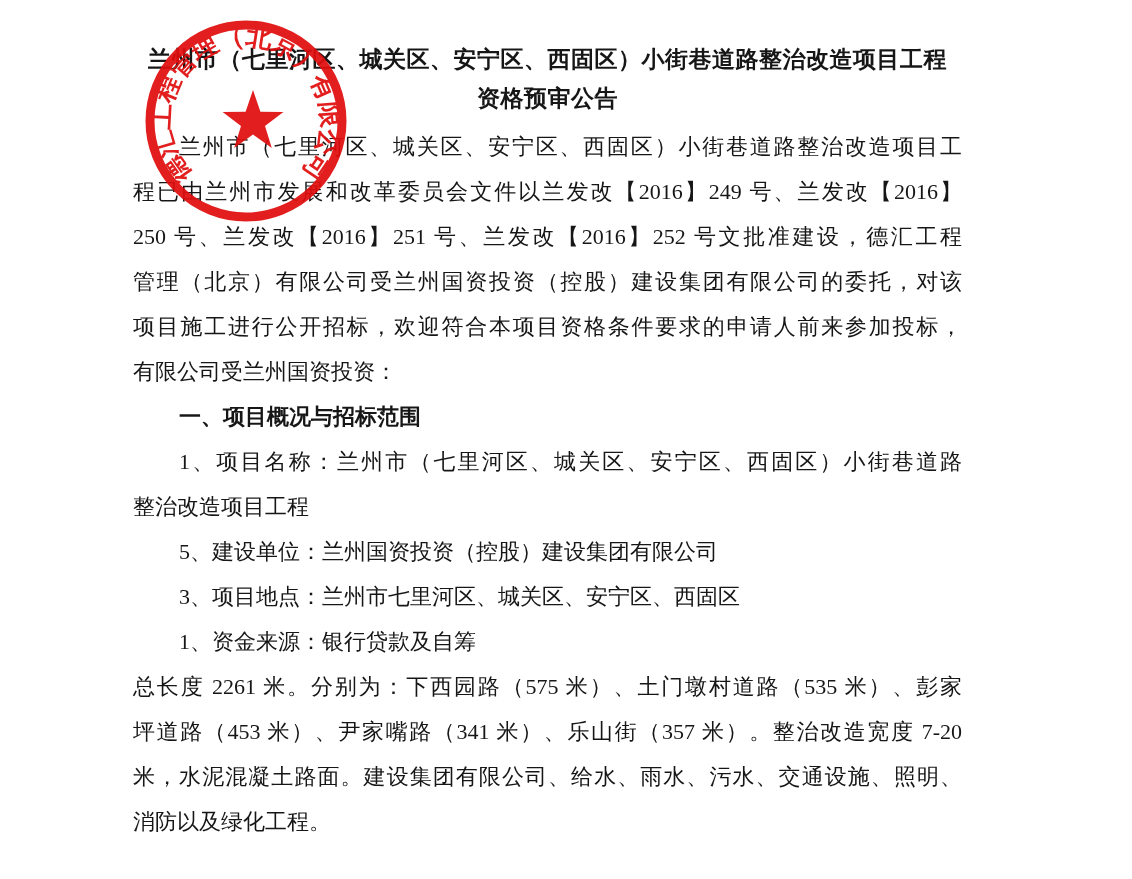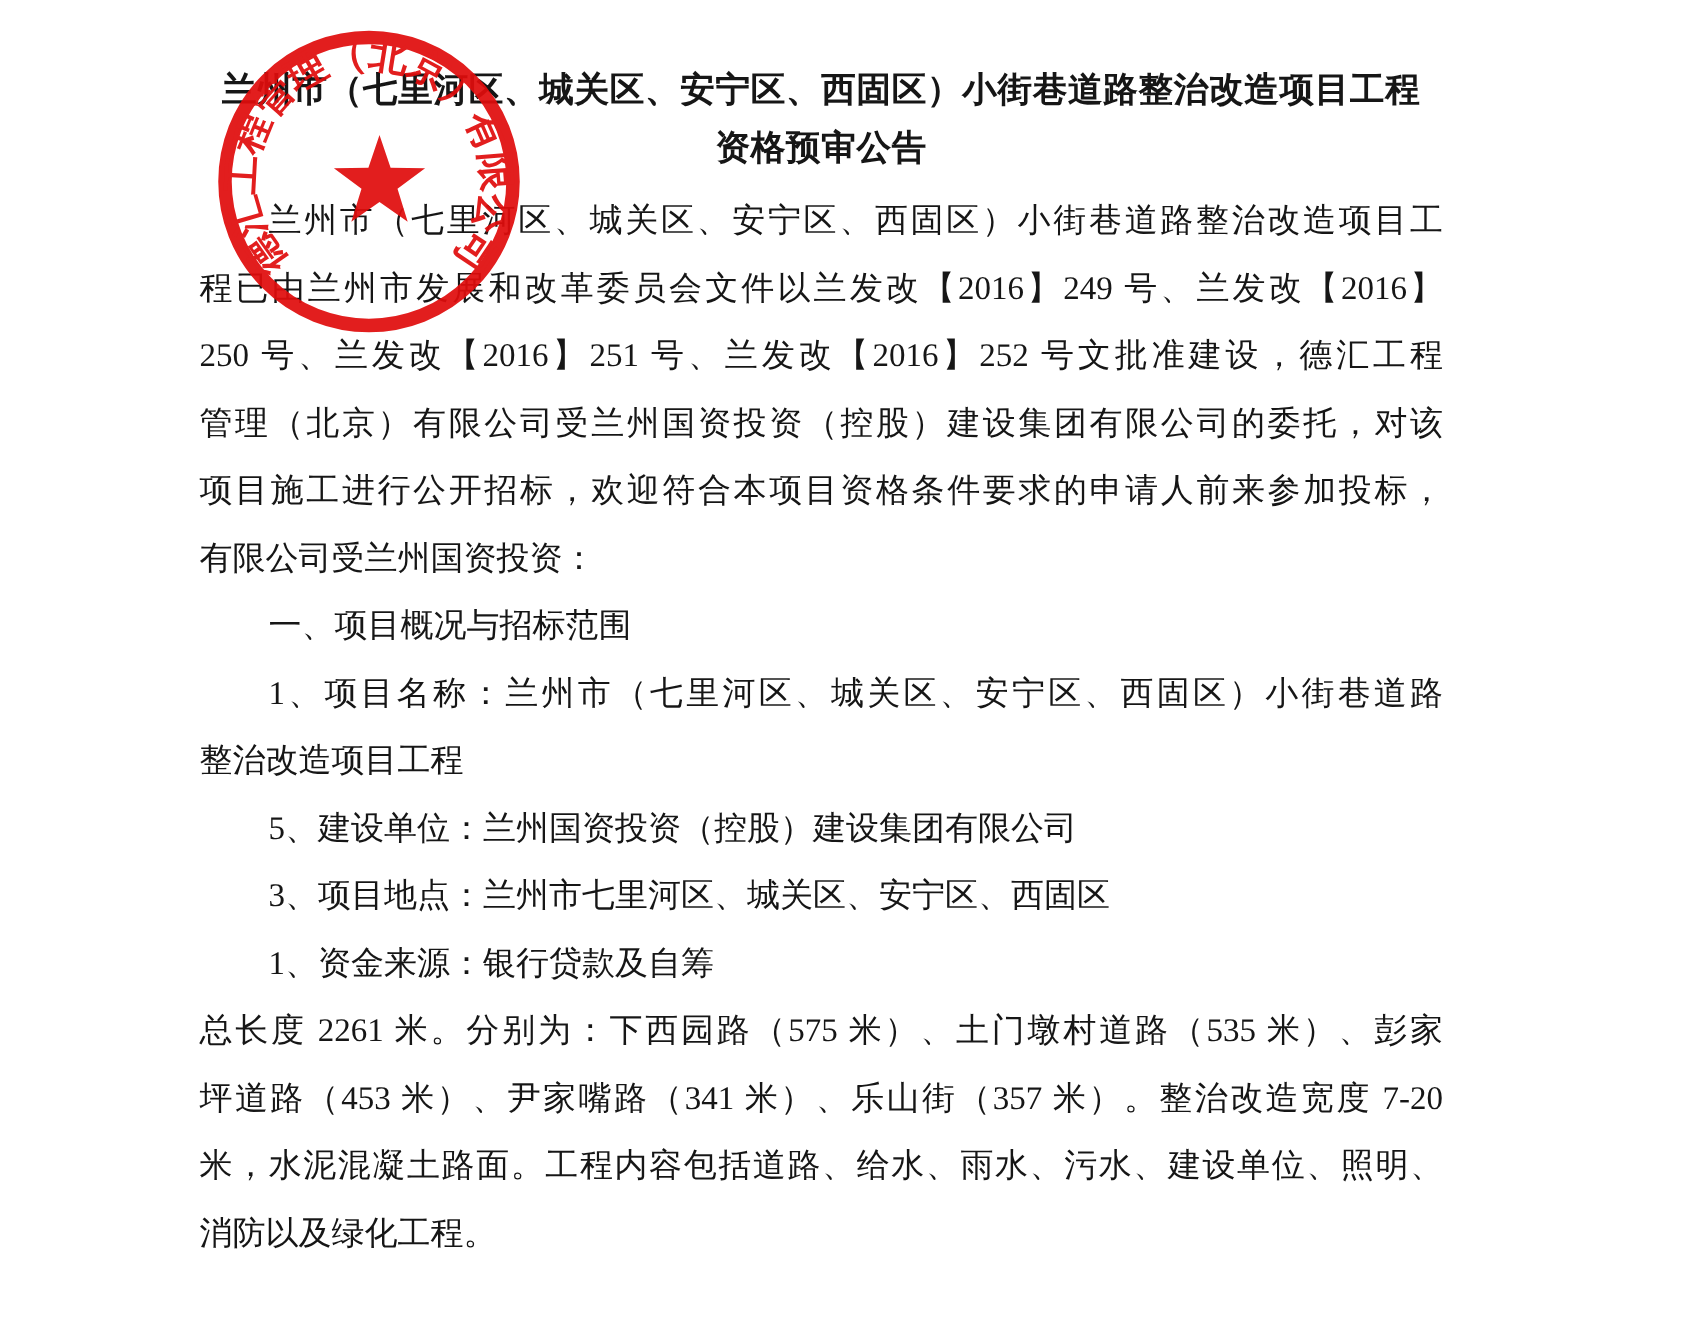--- a/index.html
+++ b/index.html
@@ -34,21 +34,21 @@
     font-size: 22px;
     line-height: 45px;
   }
   .line { white-space: nowrap; }
   .line.fill {
     white-space: normal;
     text-align: justify;
     text-align-last: justify;
   }
   .line.indent { text-indent: 46px; }
-  .line.bold { font-weight: normal; }
+  .line.bold { font-weight: bold; }
   .stamp {
     position: absolute;
     left: 136px;
     top: 11px;
     width: 220px;
     height: 220px;
     opacity: 0.93;
   }
   .stamp text {
     font-family: "Liberation Serif", "DejaVu Serif", serif;
@@ -73,21 +73,21 @@
       <div class="line fill">项目施工进行公开招标，欢迎符合本项目资格条件要求的申请人前来参加投标，</div>
       <div class="line">有限公司受兰州国资投资：</div>
       <div class="line indent bold">一、项目概况与招标范围</div>
       <div class="line indent fill">1、项目名称：兰州市（七里河区、城关区、安宁区、西固区）小街巷道路</div>
       <div class="line">整治改造项目工程</div>
       <div class="line indent">5、建设单位：兰州国资投资（控股）建设集团有限公司</div>
       <div class="line indent">3、项目地点：兰州市七里河区、城关区、安宁区、西固区</div>
       <div class="line indent">1、资金来源：银行贷款及自筹</div>
       <div class="line fill">总长度 2261 米。分别为：下西园路（575 米）、土门墩村道路（535 米）、彭家</div>
       <div class="line fill">坪道路（453 米）、尹家嘴路（341 米）、乐山街（357 米）。整治改造宽度 7-20</div>
-      <div class="line fill">米，水泥混凝土路面。工程内容包括道路、给水、雨水、污水、建设单位、照明、</div>
+      <div class="line fill">米，水泥混凝土路面。建设集团有限公司、给水、雨水、污水、交通设施、照明、</div>
       <div class="line">消防以及绿化工程。</div>
     </div>
 
   <svg class="stamp" viewBox="0 0 220 220" xmlns="http://www.w3.org/2000/svg" aria-hidden="true">
     <defs>
       <path id="seal-arc" d="M 56.3 163.7 A 76 76 0 1 1 163.7 163.7" fill="none"></path>
     </defs>
     <circle cx="110" cy="110" r="96" fill="none" stroke="#e00d0d" stroke-width="9"></circle>
     <polygon points="117,79 124.4,100.8 147.4,101.1 129,114.9 135.8,136.9 117,123.6 98.2,136.9 105,114.9 86.6,101.1 109.6,100.8" fill="#e00d0d"></polygon>
     <text font-size="26" fill="#e00d0d">

